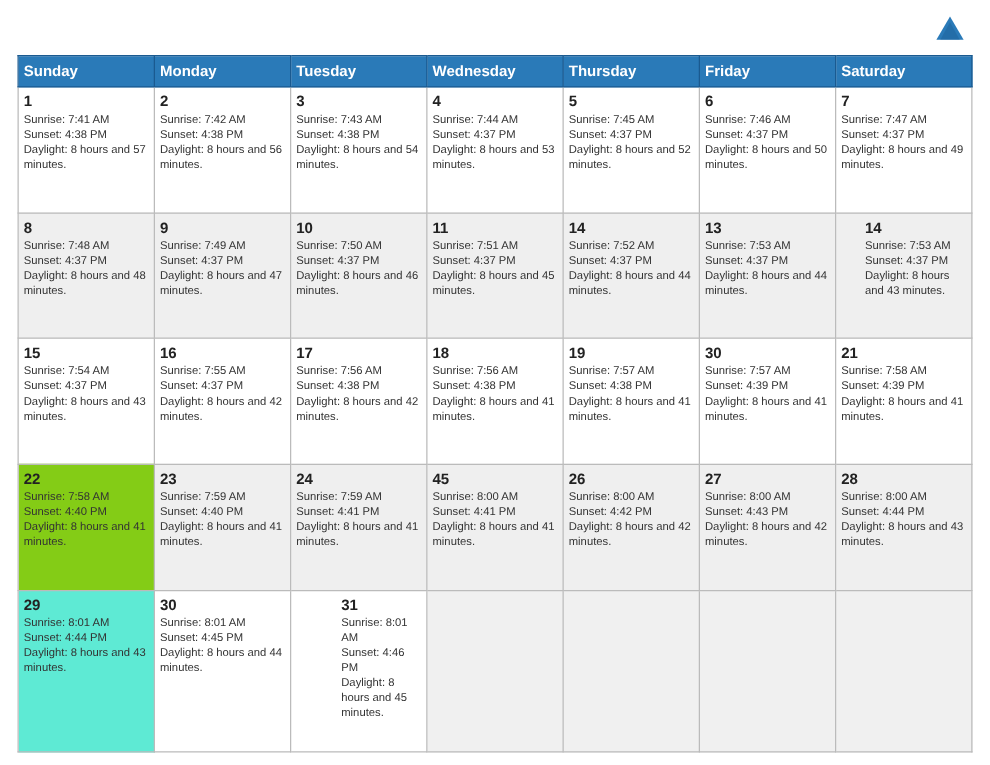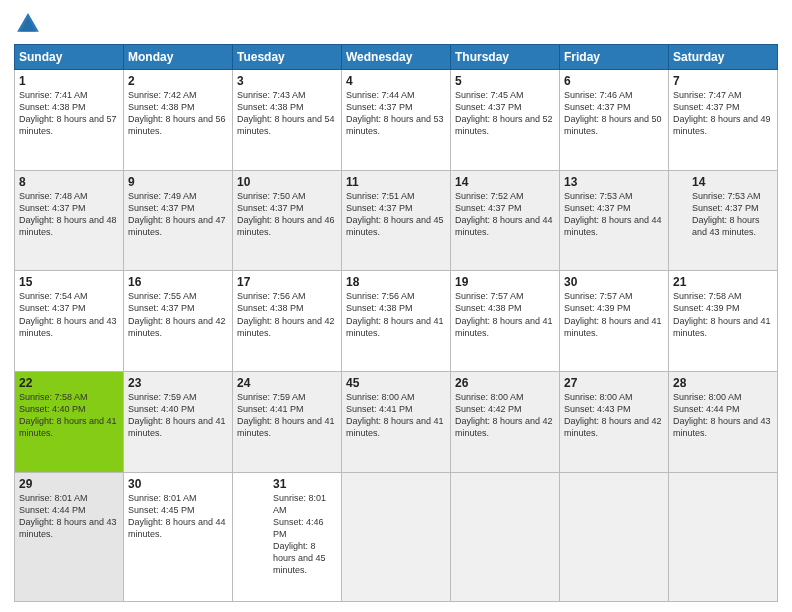--- a/index.html
+++ b/index.html
@@ -9,20 +9,21 @@
       width: 792px;
       height: 612px;
       overflow: hidden;
     }
     .page {
       width: 792px;
       height: 612px;
       padding: 10px 14px 10px 14px;
       display: flex;
       flex-direction: column;
+      align-items: flex-end;
     }
     .header {
       display: flex;
       justify-content: space-between;
       align-items: flex-start;
       margin-bottom: 6px;
     }
     .logo {
       display: flex;
       align-items: center;
@@ -249,21 +250,21 @@
           <td style="background: rgb(239, 239, 239);">
             <span class="day-number">27</span>
             <div class="day-info">Sunrise: 8:00 AM<br>Sunset: 4:43 PM<br>Daylight: 8 hours and 42 minutes.</div>
           </td>
           <td style="background: rgb(239, 239, 239);">
             <span class="day-number">28</span>
             <div class="day-info">Sunrise: 8:00 AM<br>Sunset: 4:44 PM<br>Daylight: 8 hours and 43 minutes.</div>
           </td>
         </tr>
         <tr>
-          <td style="background: #e5e5e5;">
+          <td style="background: #5eead4;">
             <span class="day-number">29</span>
             <div class="day-info">Sunrise: 8:01 AM<br>Sunset: 4:44 PM<br>Daylight: 8 hours and 43 minutes.</div>
           </td>
           <td style="background: rgb(255, 255, 255);">
             <span class="day-number">30</span>
             <div class="day-info">Sunrise: 8:01 AM<br>Sunset: 4:45 PM<br>Daylight: 8 hours and 44 minutes.</div>
           </td>
           <td style="background: rgb(255, 255, 255); padding-left: 40px;">
             <span class="day-number">31</span>
             <div class="day-info">Sunrise: 8:01 AM<br>Sunset: 4:46 PM<br>Daylight: 8 hours and 45 minutes.</div>

